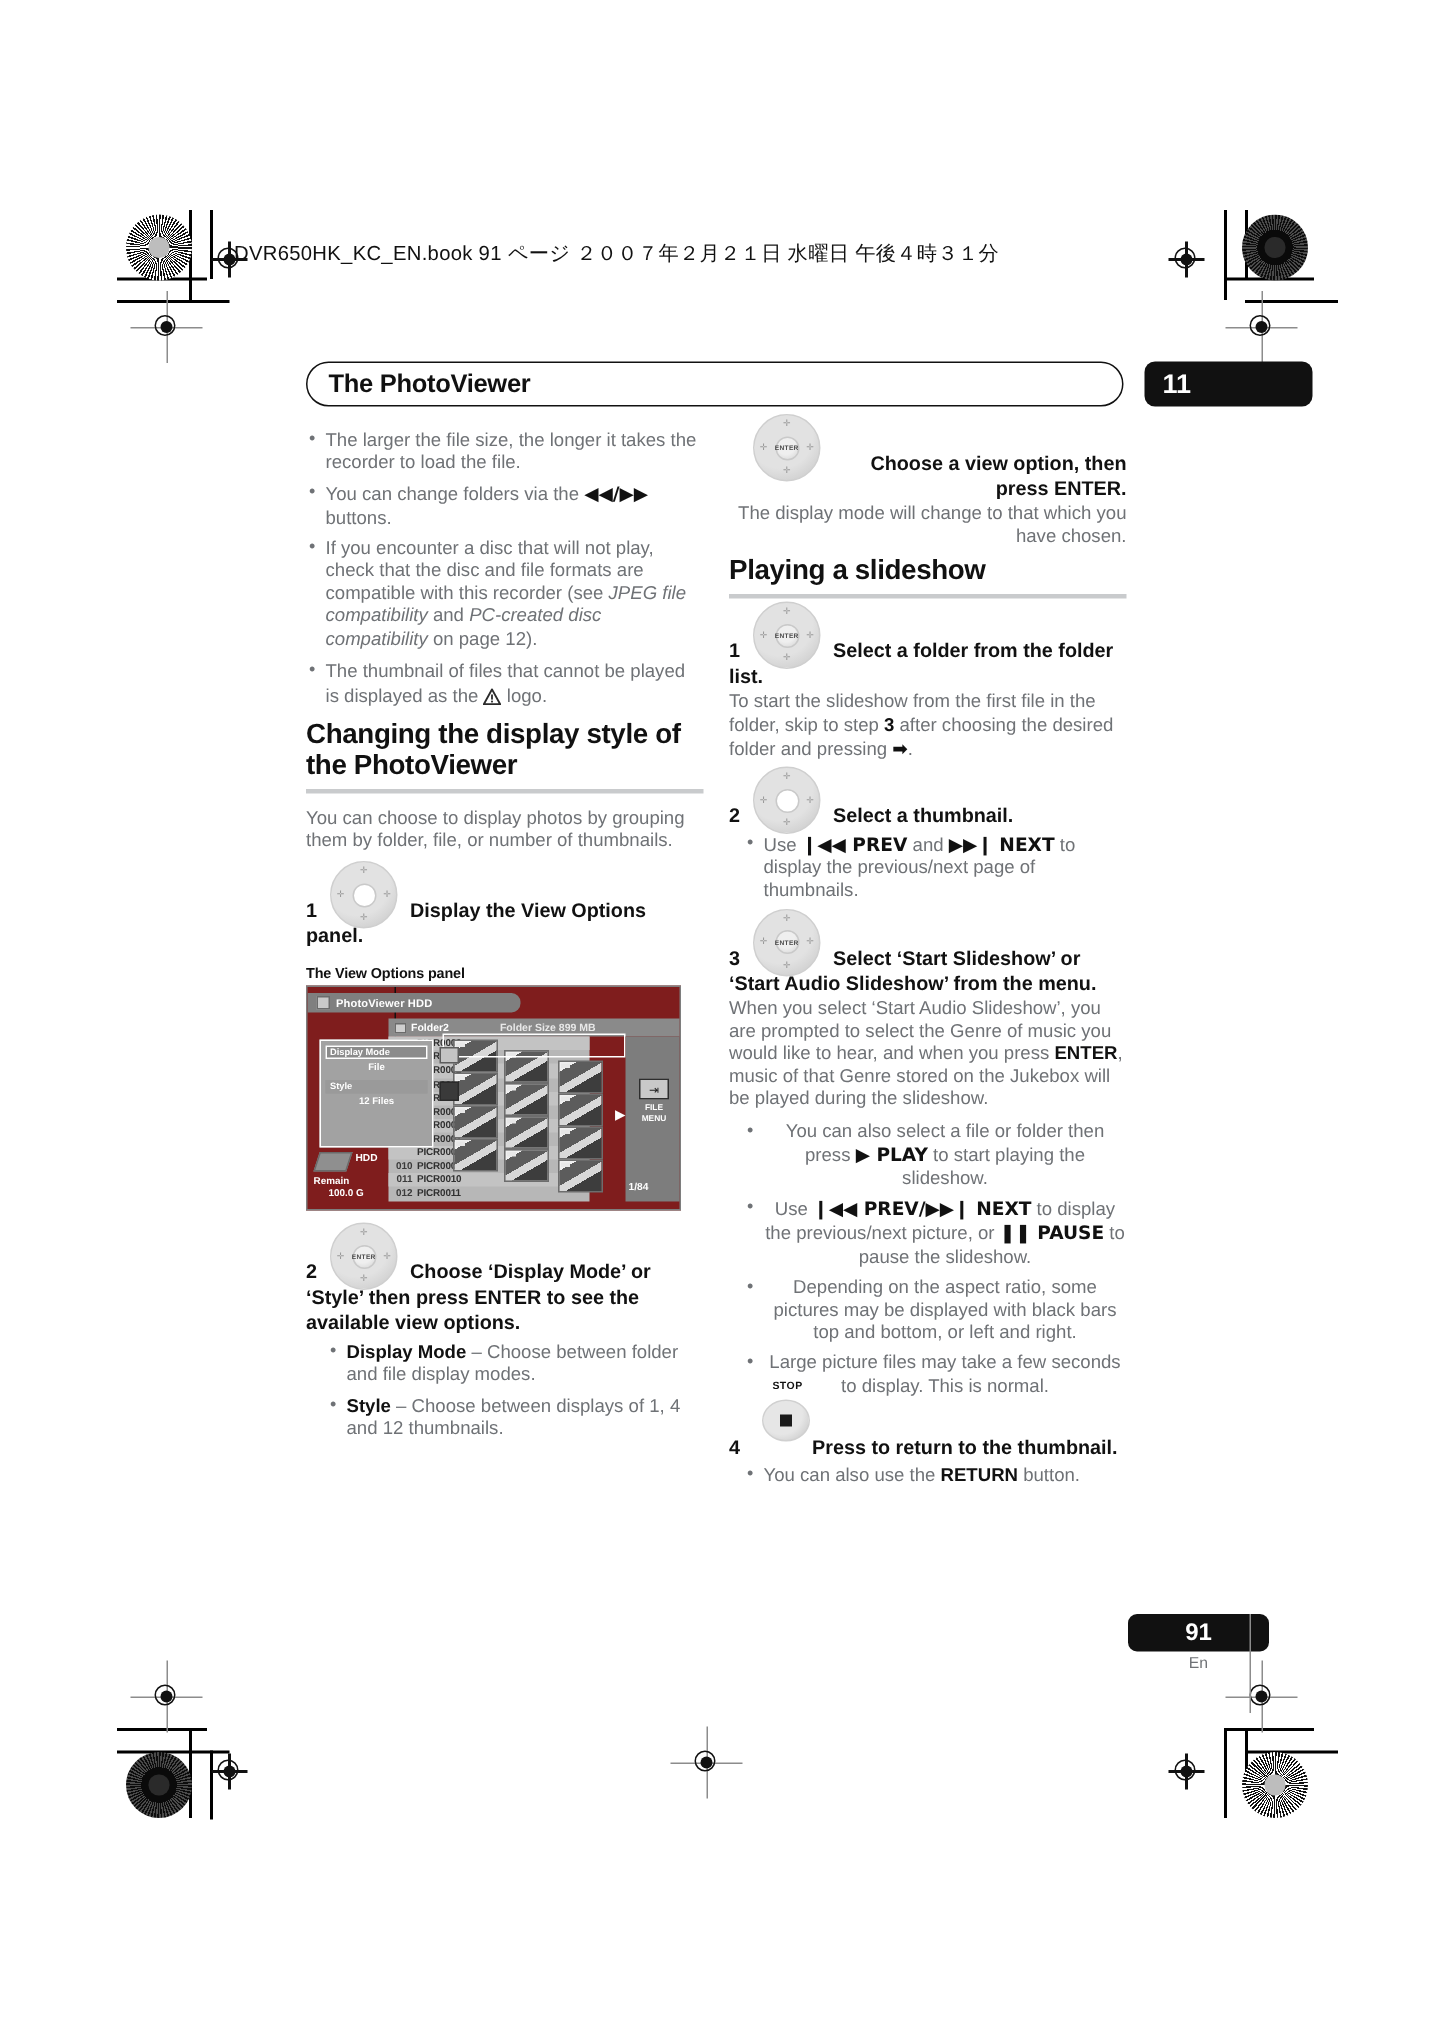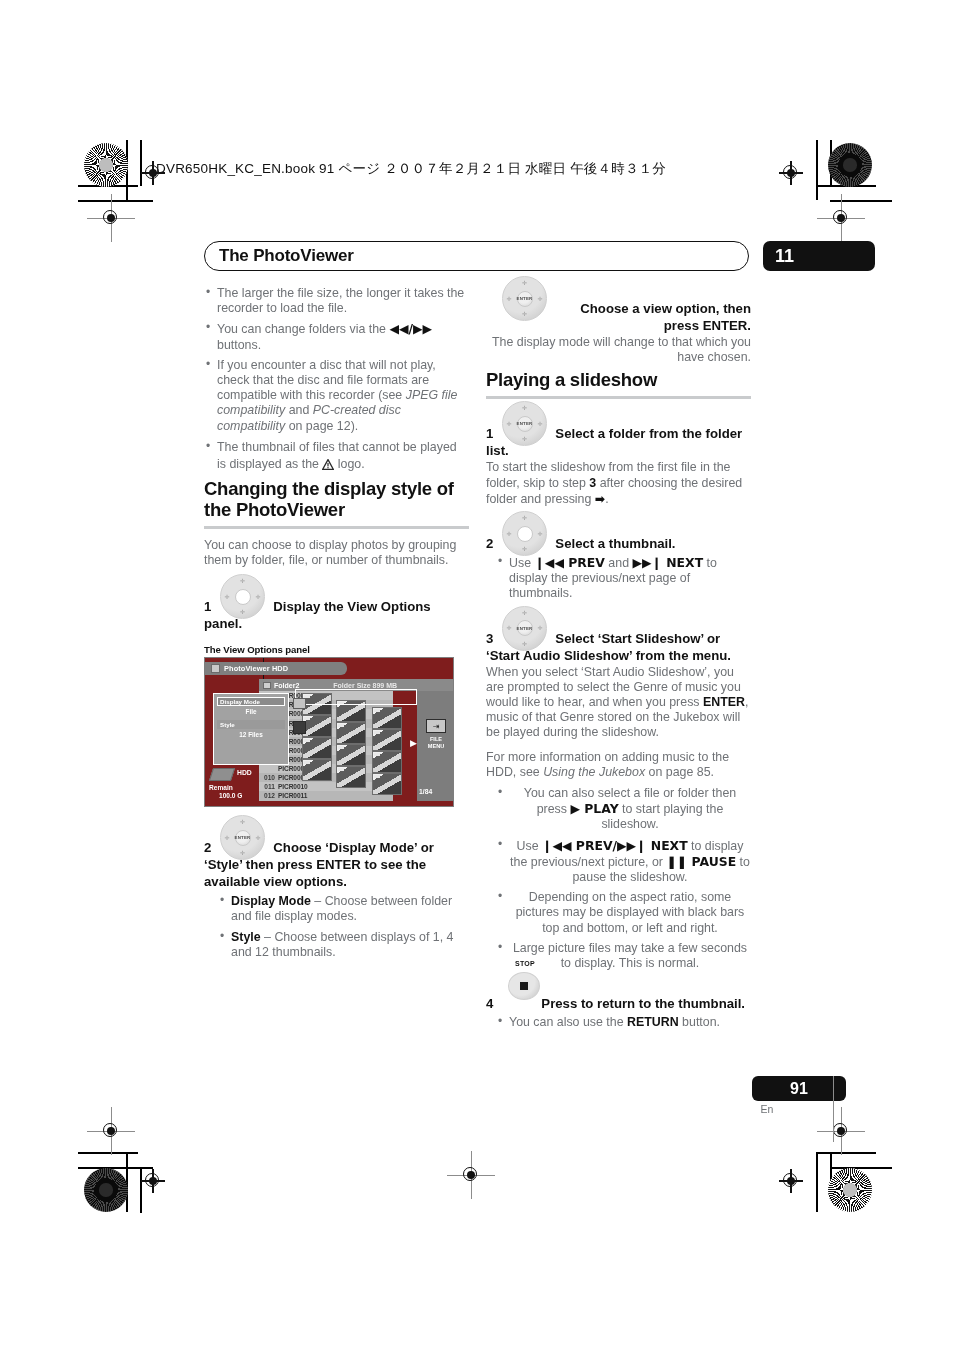--- a/index.html
+++ b/index.html
@@ -230,21 +230,21 @@
   }
   .callout{position:absolute;left:58px;top:-8px;width:1.4px;height:46px;background:#111;}
 
   
   .pagetab{
     position:absolute;left:752px;top:1076px;width:94px;height:25px;background:#111;
     border-radius:6px;display:flex;align-items:center;justify-content:center;
   }
   .pagetab .n{color:#fff;font-size:16px;font-weight:bold;}
   .pagelang{
-    position:absolute;left:720px;top:1103px;width:94px;text-align:center;
+    position:absolute;left:752px;top:1103px;width:94px;text-align:center;
     font-size:10.5px;color:#6f7276;
   }
   .tickline{position:absolute;left:833px;top:1076px;width:1.2px;height:66px;background:#8c8c8c;}
 
   .arrowglyph{font-family:"DejaVu Sans",sans-serif;}
   .warnlogo{display:inline-block;width:12px;height:11px;vertical-align:-2px;position:relative;}
   .warnlogo svg{position:absolute;left:0;top:0;}
 </style>
 </head>
 <body>
@@ -561,21 +561,20 @@
           <span class="ar lf">✛</span>
           <span class="ar rt">✛</span>
         <div class="hole">
             <span class="entertxt">ENTER</span>
           </div>
       </div>
       <div class="step-head">
         <span class="step-num">3</span><span class="step-gap"></span><span>Select ‘Start Slideshow’ or ‘Start Audio Slideshow’ from the menu.</span>
       </div>
       <div class="step-body">When you select ‘Start Audio Slideshow’, you are prompted to select the Genre of music you would like to hear, and when you press <span class="bk">ENTER</span>, music of that Genre stored on the Jukebox will be played during the slideshow.</div>
-      <div class="step-body" style="margin-top:9px;">For more information on adding music to the HDD, see <span class="it">Using the Jukebox</span> on page 85.</div>
       <ul class="blist" style="margin-top:6px;margin-left:10px;text-align:center;">
         <li>You can also select a file or folder then press <span class="bk arrowglyph">▶ PLAY</span> to start playing the slideshow.</li>
         <li>Use <span class="bk arrowglyph">❙◀◀ PREV/▶▶❙ NEXT</span> to display the previous/next picture, or <span class="bk arrowglyph">❚❚ PAUSE</span> to pause the slideshow.</li>
         <li>Depending on the aspect ratio, some pictures may be displayed with black bars top and bottom, or left and right.</li>
         <li>Large picture files may take a few seconds to display. This is normal.</li>
       </ul>
     </div>
 
     <div class="step" style="margin-top:24px;">
       <div class="stopbtn">

